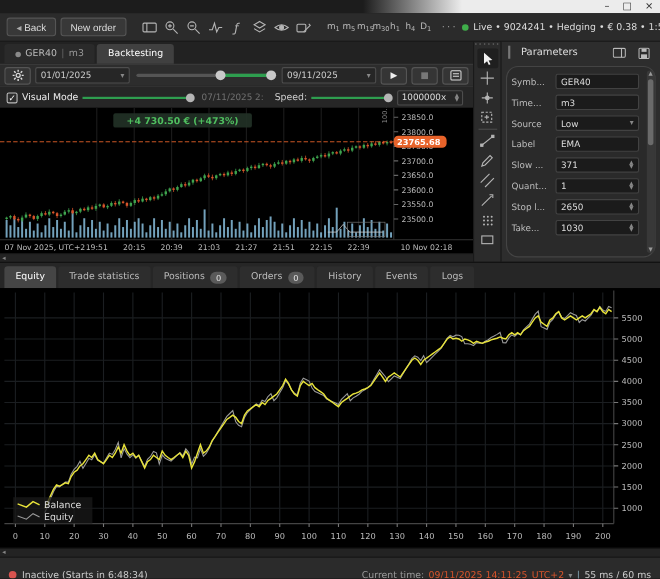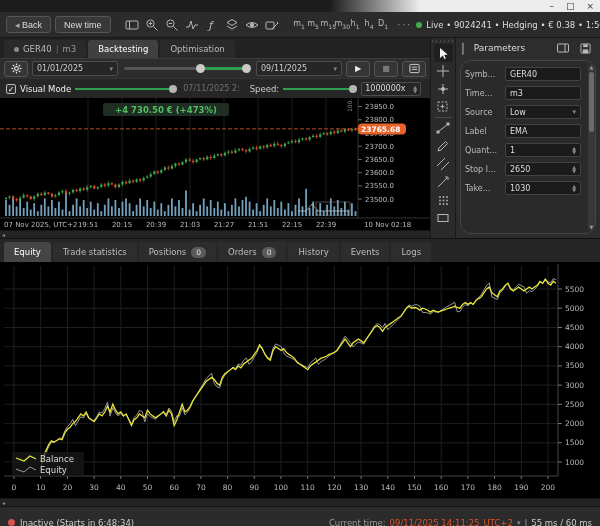--- a/index.html
+++ b/index.html
@@ -123,21 +123,21 @@
   <div id="titlebar">
     <div id="wincontrols">
       <span>–</span>
       <span>□</span>
       <span>×</span>
     </div>
   </div>
 
   <div id="toolbar">
     <button class="tbtn back">Back</button>
-    <button class="tbtn">New time</button>
+    <button class="tbtn">New order</button>
     <span class="vsep"></span>
     <span id="toolbar-icons" style="display:flex;gap:2px;align-items:center;">
         <span class="iconbtn">
           <svg width="14" height="14" viewBox="0 0 14 14" fill="none" stroke="#b5b5b5" stroke-width="1">
             <rect x="1" y="3" width="12" height="8" rx="1"></rect>
             <line x1="4.5" y1="3" x2="4.5" y2="11"></line>
           </svg>
         </span>
         <span class="iconbtn">
           <svg width="14" height="14" viewBox="0 0 14 14" fill="none" stroke="#b5b5b5" stroke-width="1">
@@ -205,23 +205,20 @@
   <div id="leftcol">
     <div id="tabrow">
       <div class="toptab" id="symboltab">
         <span class="dot" style="background:#8a8a8a;width:5px;height:5px;"></span>
         <span>GER40</span>
         <span class="sep">|</span>
         <span style="color:#999;">m3</span>
       </div>
       <div class="toptab active">
         <span>Backtesting</span>
-      </div>
-      <div class="toptab">
-        <span>Optimisation</span>
       </div>
     </div>
 
     <div id="controlsrow">
       <span class="sqbtn">
           <svg width="11" height="11" viewBox="0 0 12 12">
             <circle cx="6" cy="6" r="2" fill="none" stroke="#ddd" stroke-width="1.2"></circle>
             <g stroke="#ddd" stroke-width="1.4">
               <line x1="6" y1="0.5" x2="6" y2="2.5"></line>
               <line x1="6" y1="9.5" x2="6" y2="11.5"></line>
@@ -744,20 +741,30 @@
               <span class="caret">▾</span>
             </span>
           </div>
           <div class="prow">
             <span class="plabel">Label</span>
             <span class="pfield">
               <span>EMA</span>
             </span>
           </div>
           <div class="prow">
+            <span class="plabel">Slow ...</span>
+            <span class="pfield">
+              <span>371</span>
+              <span class="stepper">
+                <span>▲</span>
+                <span>▼</span>
+              </span>
+            </span>
+          </div>
+          <div class="prow">
             <span class="plabel">Quant...</span>
             <span class="pfield">
               <span>1</span>
               <span class="stepper">
                 <span>▲</span>
                 <span>▼</span>
               </span>
             </span>
           </div>
           <div class="prow">

